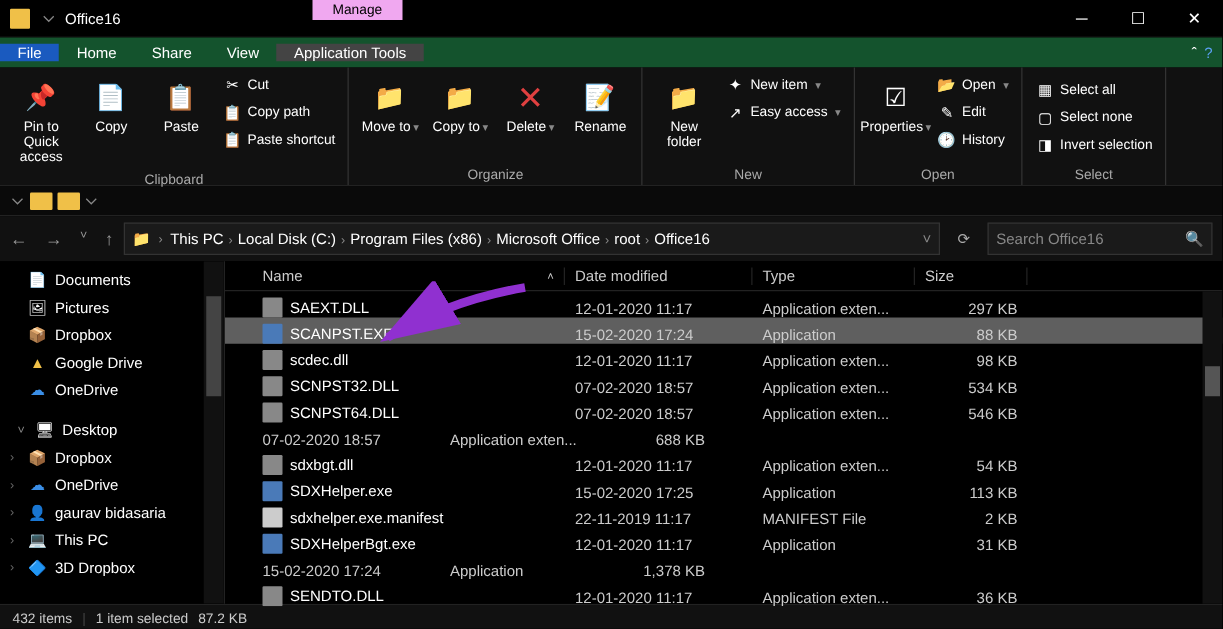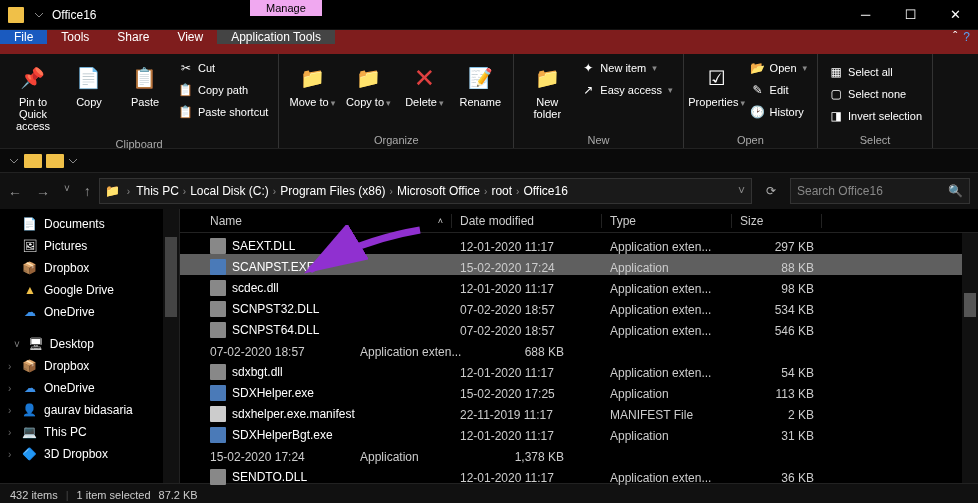--- a/index.html
+++ b/index.html
@@ -2,21 +2,21 @@
 <html><head>
 <meta charset="utf-8">
 <style>
 *{margin:0;padding:0;box-sizing:border-box;font-family:"Segoe UI",Arial,sans-serif}
 body{background:#000;width:978px;height:503px;overflow:hidden;color:#fff;font-size:12px;position:relative}
 .titlebar{height:30px;background:#000;display:flex;align-items:center;border-bottom:1px solid #111}
 .titlebar-icon{width:16px;height:16px;margin:0 8px;background:#f0c048;border-radius:1px}
 .titlebar-manage{position:absolute;left:250px;top:0;background:#f0a8f0;color:#000;padding:2px 16px;font-size:11px;height:16px;display:flex;align-items:center}
 .titlebar-controls{margin-left:auto;display:flex}
 .titlebar-btn{width:45px;height:30px;display:flex;align-items:center;justify-content:center;font-size:13px}
-.menu-tabs{height:24px;background:#7f1d1d;display:flex;align-items:flex-start}
+.menu-tabs{height:24px;background:#14532d;display:flex;align-items:center}
 .menu-tab{padding:0 14px;display:flex;align-items:center;font-size:12px}
 .menu-tab.file{background:#1a5abf;color:#fff}
 .menu-tab.app{background:#444;color:#fff}
 .menu-chevron{margin-left:auto;padding:0 8px;display:flex;align-items:center;gap:6px}
 .ribbon{height:95px;background:#111;display:flex;border-bottom:1px solid #222}
 .ribbon-group{padding:4px 8px 2px;border-right:1px solid #333;display:flex;flex-direction:column;justify-content:space-between}
 .ribbon-group-label{text-align:center;color:#aaa;font-size:11px;padding-top:2px}
 .ribbon-row{display:flex;gap:6px}
 .big-btn{display:flex;flex-direction:column;align-items:center;width:50px;padding:4px 2px;gap:2px}
 .big-btn .ic{width:32px;height:32px;display:flex;align-items:center;justify-content:center;font-size:20px}
@@ -77,21 +77,21 @@
   <div class="titlebar-manage">Manage</div>
   <div class="titlebar-controls">
     <div class="titlebar-btn">─</div>
     <div class="titlebar-btn">☐</div>
     <div class="titlebar-btn">✕</div>
   </div>
 </div>
 
 <div class="menu-tabs">
   <div class="menu-tab file">File</div>
-  <div class="menu-tab">Tools</div>
+  <div class="menu-tab">Home</div>
   <div class="menu-tab">Share</div>
   <div class="menu-tab">View</div>
   <div class="menu-tab app">Application Tools</div>
   <div class="menu-chevron">
     <span>ˆ</span>
     <span style="color:#5a9ff0">?</span>
   </div>
 </div>
 
 <div class="ribbon">

